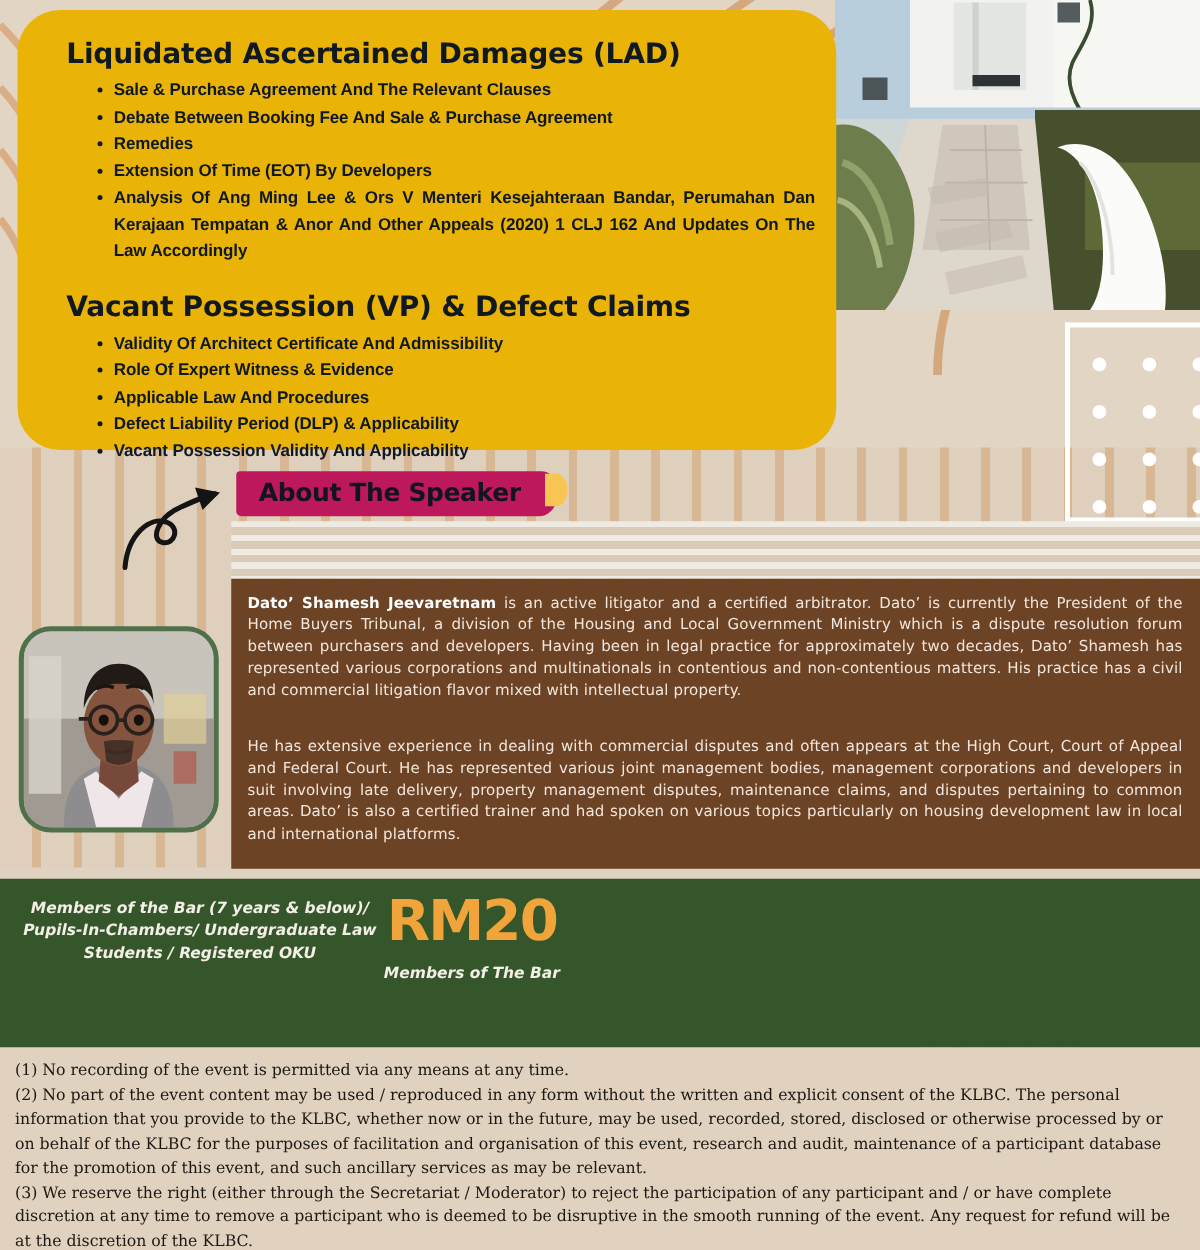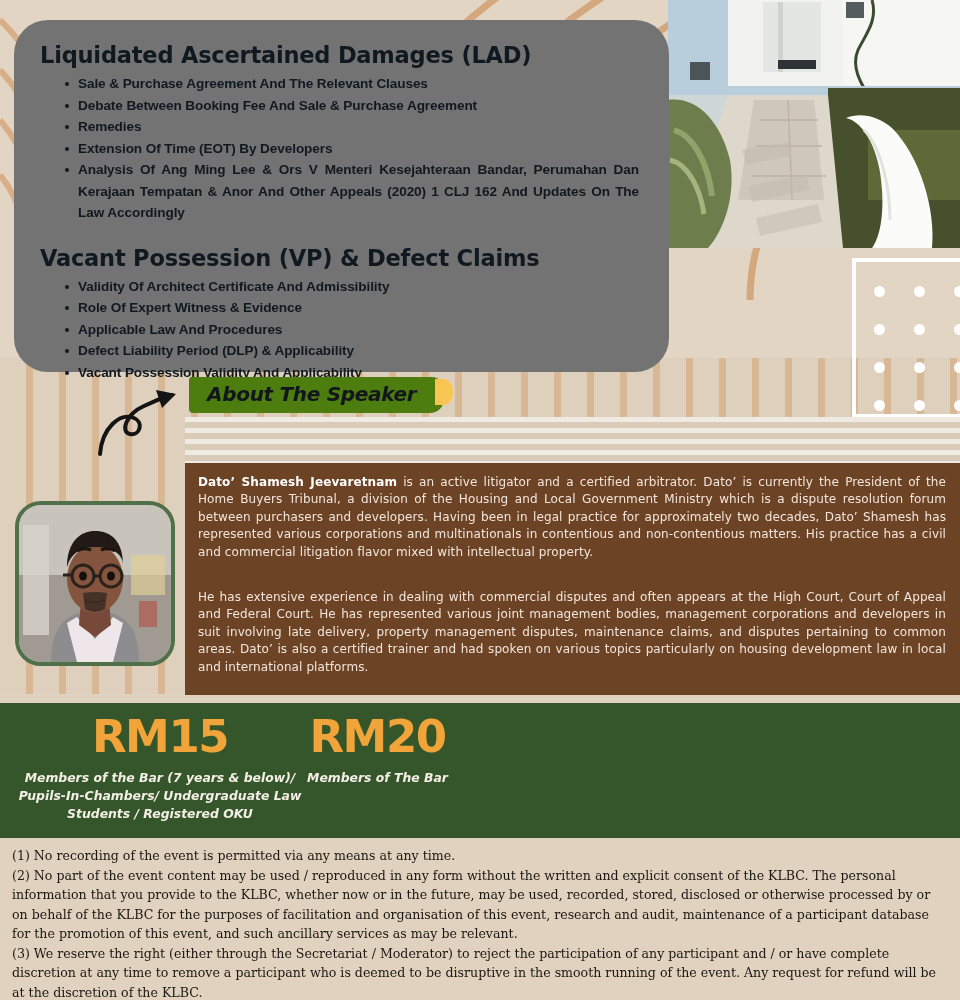--- a/index.html
+++ b/index.html
@@ -46,25 +46,24 @@
   .dotgrid { position: absolute; inset: 0; }
   .dot {
     position: absolute; width: 11px; height: 11px;
     border-radius: 50%; background: #ffffff;
   }
 
   
   .topics-card {
     position: absolute;
     left: 14px; top: 8px; width: 655px; height: 352px;
-    background: #737373;
+    background: #eab308;
     border-radius: 34px;
-    padding: 22px 28px 18px 26px;
+    padding: 22px 28px 18px 39px;
     z-index: 5;
-    margin-top: 12px;
   }
   .topic-h {
     font-family: "DejaVu Sans", sans-serif;
     font-weight: bold;
     font-size: 22.5px;
     color: #101820;
     letter-spacing: -0.2px;
     margin-bottom: 5px;
   }
   .topic-h .paren { font-weight: bold; }
@@ -98,23 +97,22 @@
   }
 
   
   .about-wrap {
     position: absolute; left: 189px; top: 377px; z-index: 8;
   }
   .about-hl {
     position: relative;
     display: inline-block;
     padding: 5px 28px 7px 18px;
-    background: #4d7c0f;
+    background: #be185d;
     border-radius: 3px 12px 14px 4px;
-    font-style: italic;
   }
   .about-hl::after{
     content:""; position:absolute; right:-9px; top:2px;
     width:18px; height: 26px; background:#f8c552;
     border-radius: 0 60% 60% 0;
   }
   .about-text {
     position: relative; z-index: 2;
     font-family: "DejaVu Sans", sans-serif;
     font-weight: bold;
@@ -372,21 +370,20 @@
       <path d="M66,95 Q76,100 86,95" stroke="#43291f" stroke-width="2.5" fill="none"></path>
       <path d="M64,88 Q76,86 88,88 L86,104 Q76,110 66,104 Z" fill="#3b2c25" opacity="0.85"></path>
       <path d="M58,46 Q64,42 72,45" stroke="#1b1512" stroke-width="3" fill="none"></path>
       <path d="M82,45 Q90,42 96,46" stroke="#1b1512" stroke-width="3" fill="none"></path>
     </svg>
   </div>
 
   <div class="green-band">
 
     <div class="price-col" style="left:10px; top:8px; width:300px;">
-      <div class="price">RM15</div>
       <div class="price-note">Members of the Bar (7 years &amp; below)/ Pupils-In-Chambers/ Undergraduate Law Students / Registered OKU</div>
     </div>
 
     <div class="price-col" style="left:270px; top:8px; width:215px;">
       <div class="price">RM20</div>
       <div class="price-note">Members of The Bar</div>
     </div>
 
   </div>
 

